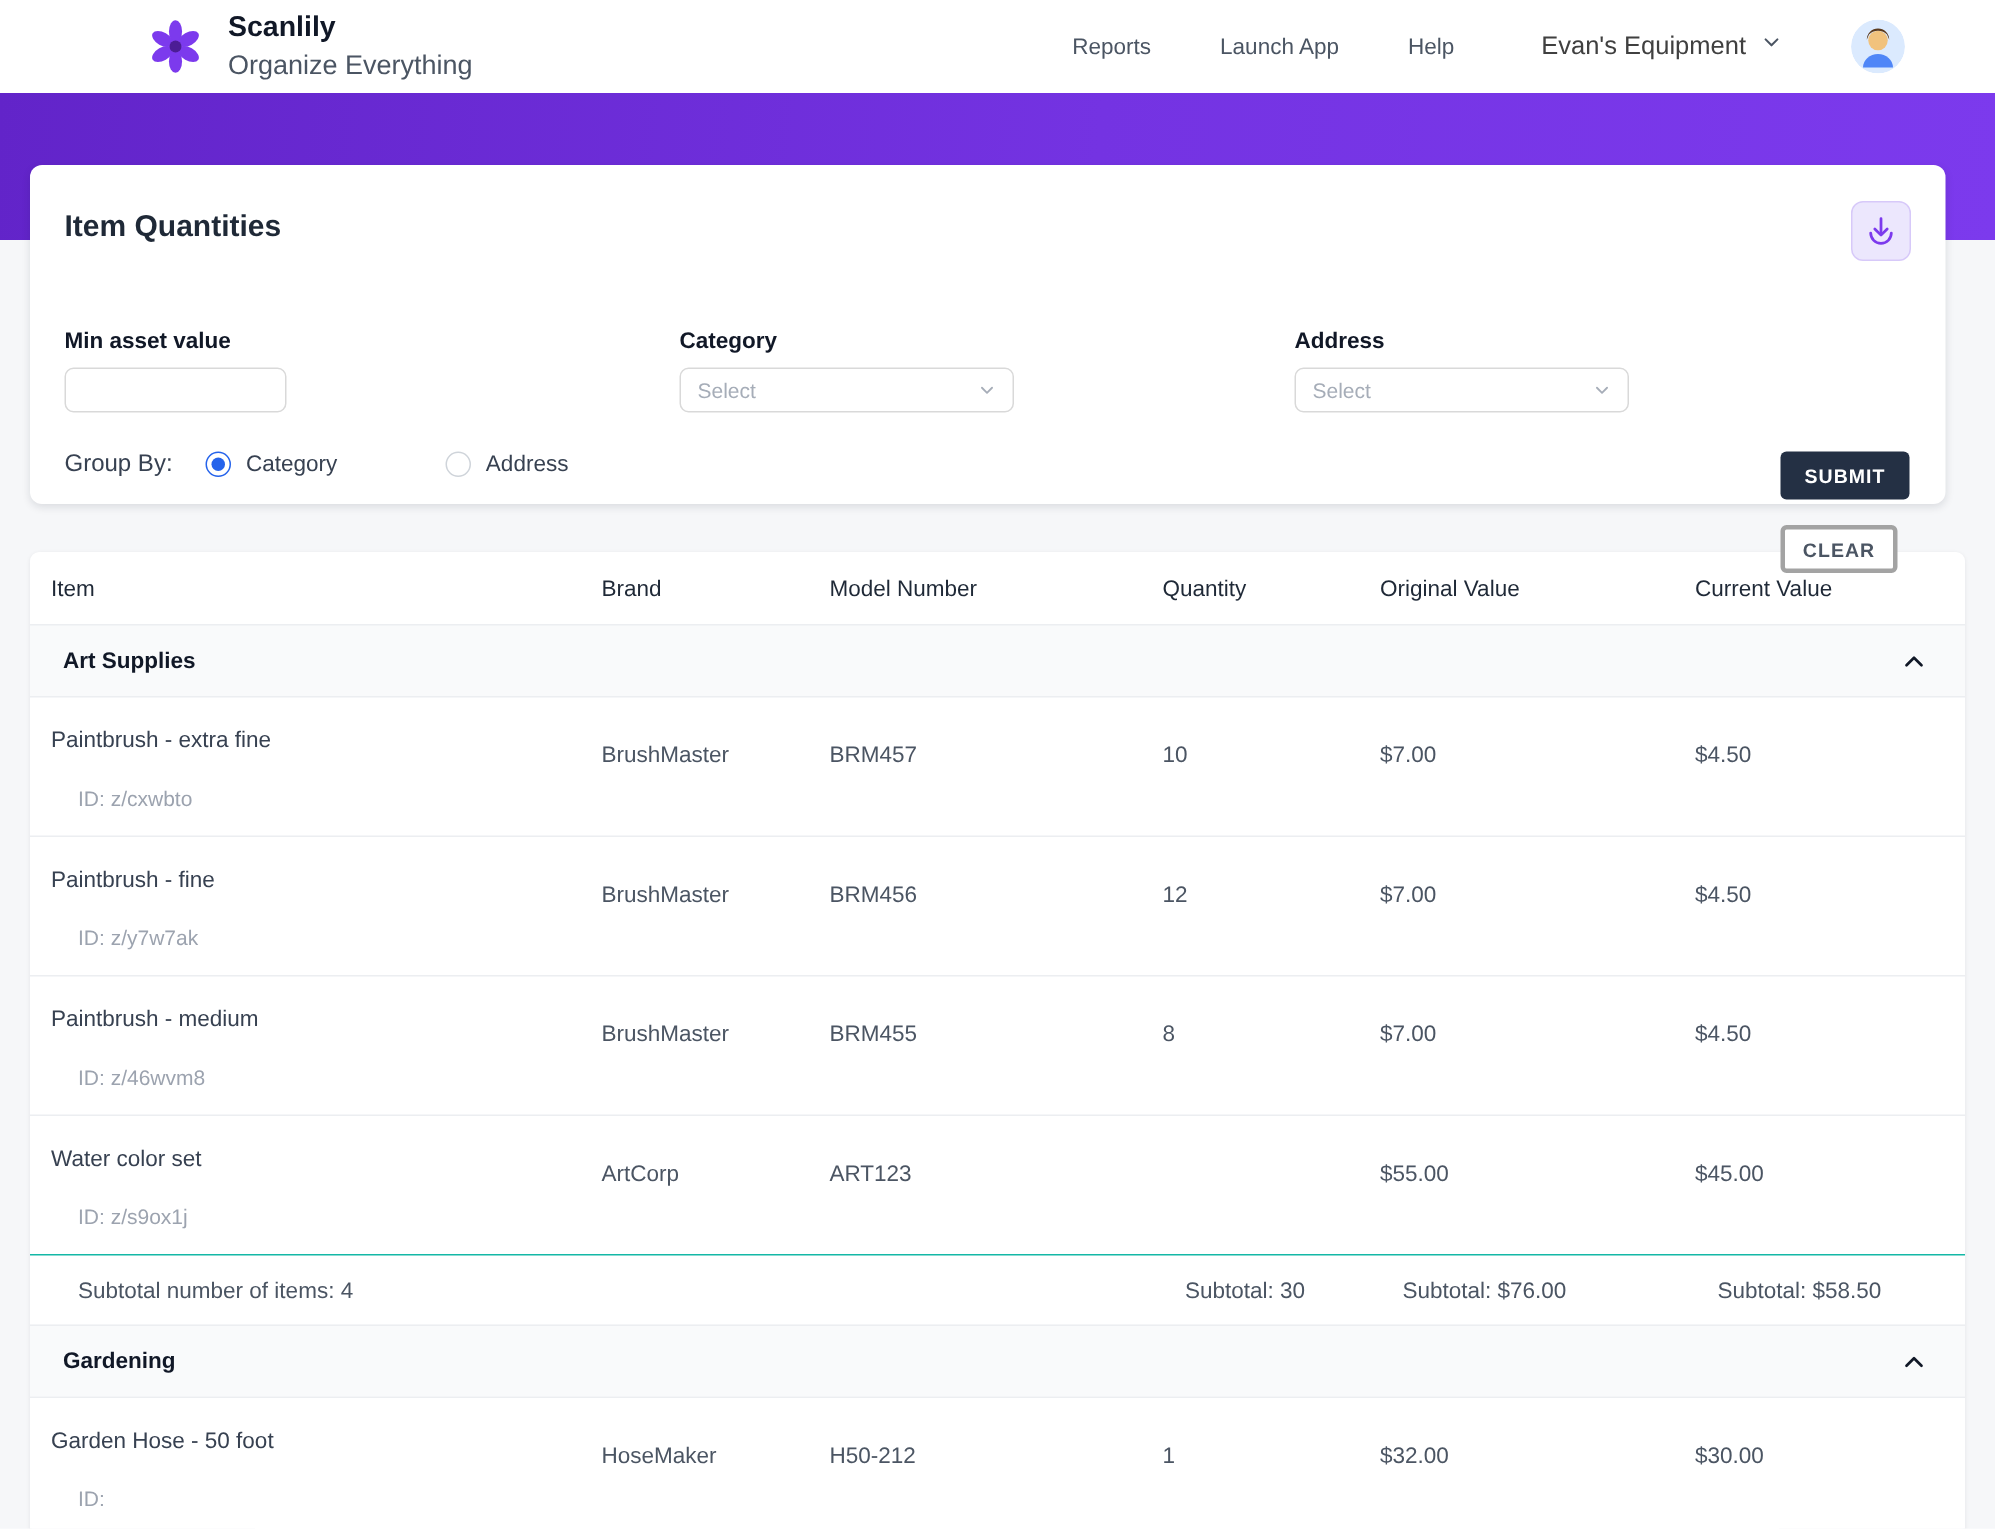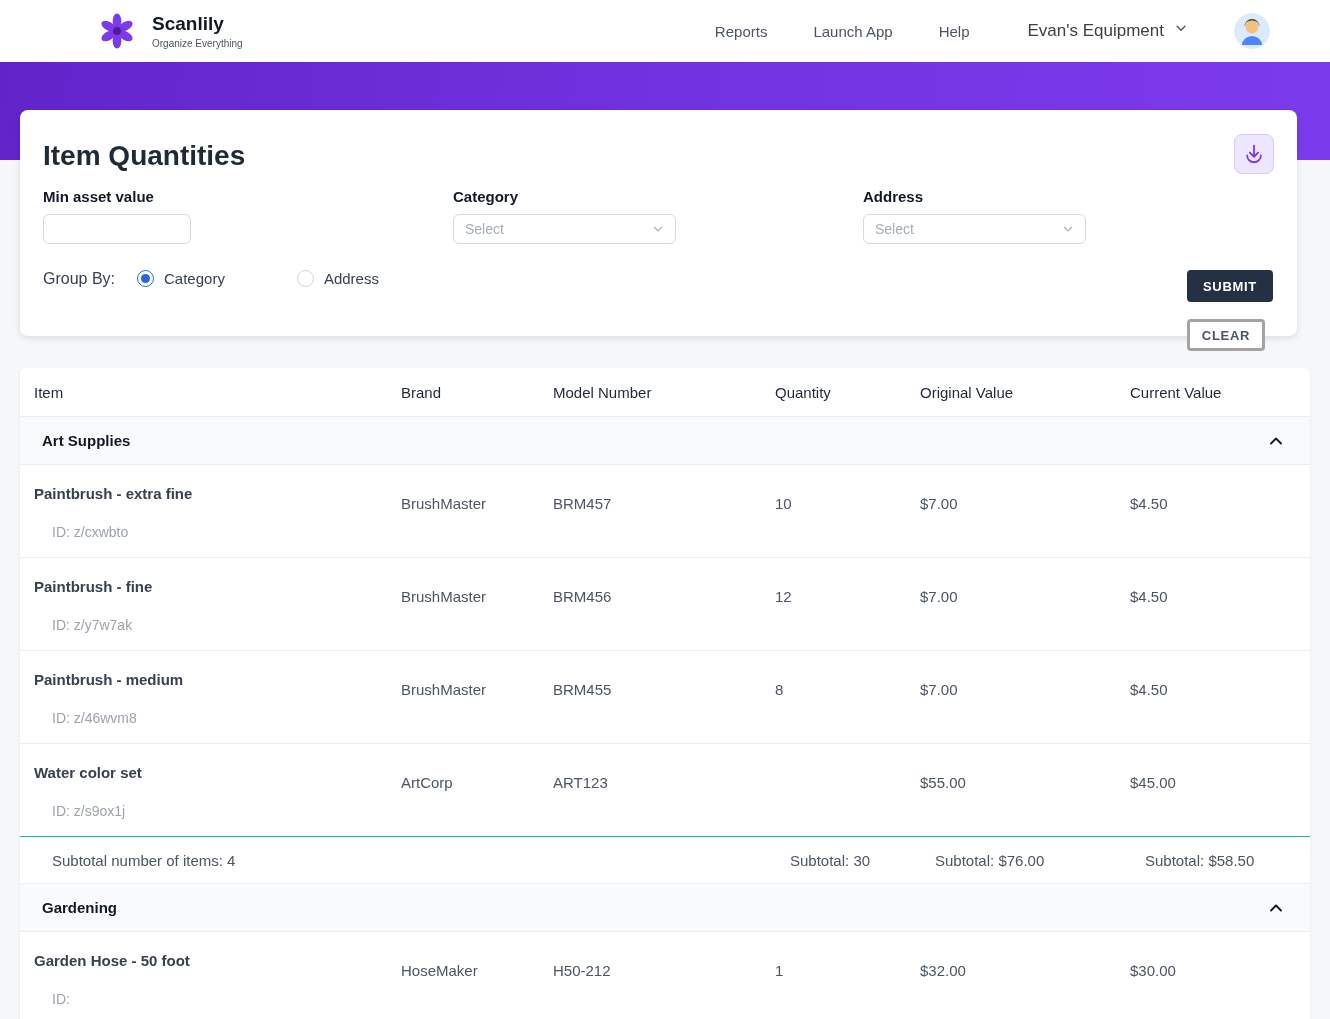--- a/index.html
+++ b/index.html
@@ -4,39 +4,39 @@
 <style>
   * { margin:0; padding:0; box-sizing:border-box; }
   html,body { width:1330px; height:1019px; overflow:hidden; background:#f6f7f9;
     font-family:"Liberation Sans", sans-serif; }
 
   
   .topbar { height:62px; background:#fff; display:flex; align-items:center; position:relative; z-index:2; }
   .logo { margin-left:98px; width:38px; height:38px; flex:0 0 auto; }
   .brand-text { margin-left:16px; }
   .brand-name { font-size:19px; font-weight:700; color:#111827; }
-  .brand-tagline { font-size:10px; color:#4b5563; margin-top:3px; }
+  .brand-tagline { font-size:18px; color:#4b5563; margin-top:3px; }
   .nav { margin-left:auto; display:flex; gap:46px; align-items:center; }
   .nav-link { font-size:15px; color:#4b5563; cursor:pointer; }
   .account { margin-left:58px; display:flex; align-items:flex-start; gap:10px; font-size:17px; color:#404040; cursor:pointer; }
   .avatar { margin-left:46px; margin-right:60px; width:36px; height:36px; border-radius:50%; overflow:hidden; flex:0 0 auto; }
 
   
   .hero { position:absolute; top:62px; left:0; width:100%; height:98px;
     background:linear-gradient(95deg,#6224c9 0%, #7433e2 55%, #7c3aed 100%); }
 
   
   .filter-card { position:relative; z-index:1; margin:48px 0 0 20px; width:1277px; height:226px;
     background:#fff; border-radius:8px; box-shadow:0 2px 6px rgba(16,24,40,.12);
     padding:0 24px 0 23px; }
-  .card-title { padding-top:30px; font-size:28px; font-weight:700; color:#1f2937; }
+  .card-title { padding-top:30px; font-size:20px; font-weight:700; color:#1f2937; }
   .download-btn { position:absolute; top:24px; right:23px; width:40px; height:40px;
     background:#ece7fd; border:1px solid #d7c9f9; border-radius:8px;
     display:flex; align-items:center; justify-content:center; cursor:pointer; }
-  .fields-row { margin-top:16px; display:flex; }
+  .fields-row { margin-top:56px; display:flex; }
   .field-col { width:416px; }
   .field-label { font-size:15px; font-weight:700; color:#111827; }
   .text-input { margin-top:9px; width:148px; height:30px; border:1px solid #d9d9d9; border-radius:6px;
     padding:0 10px; font-size:14px; color:#374151; outline:none; background:#fff; }
   .select-box { margin-top:9px; width:223px; height:30px; border:1px solid #d9d9d9; border-radius:6px;
     background:#fff; display:flex; align-items:center; justify-content:space-between;
     padding:0 11px; cursor:pointer; }
   .select-placeholder { font-size:14px; color:#a6adb8; }
   .groupby-row { margin-top:26px; display:flex; align-items:flex-start; }
   .groupby-label { font-size:16px; color:#374151; }
@@ -59,21 +59,21 @@
     padding:0 24px 0 14px; }
   .header-row { height:48px; align-items:center; }
   .header-cell { font-size:15px; font-weight:500; color:#1f2937; }
   .group-row { height:48px; background:#f9fafb; display:flex; align-items:center;
     justify-content:space-between; padding:0 26px 0 22px; border-top:1px solid #eceef1; cursor:pointer; }
   .group-name { font-size:15px; font-weight:700; color:#111827; }
   .collapse-icon { display:flex; align-items:center; cursor:pointer; }
   .data-row { min-height:93px; border-top:1px solid #eceef1; }
   .data-row .cell { padding-top:30px; font-size:15px; color:#4b5563; }
   .item-cell { padding-top:20px !important; }
-  .item-name { font-size:15px; color:#374151;font-weight:bold; }
+  .item-name { font-size:15px; color:#374151; }
   .item-id { margin-top:22px; padding-left:18px; font-size:14px; color:#9ca3af; }
   .subtotal-row { height:47px; align-items:center; border-top:1px solid #14b8a6; }
   .subtotal-items { grid-column:1 / 4; padding-left:18px; font-size:15px; color:#4b5563; }
   .subtotal-cell { padding-left:15px; font-size:15px; color:#4b5563; }
 </style>
 </head>
 <body>
 
 <div class="topbar">
   <div class="logo">

